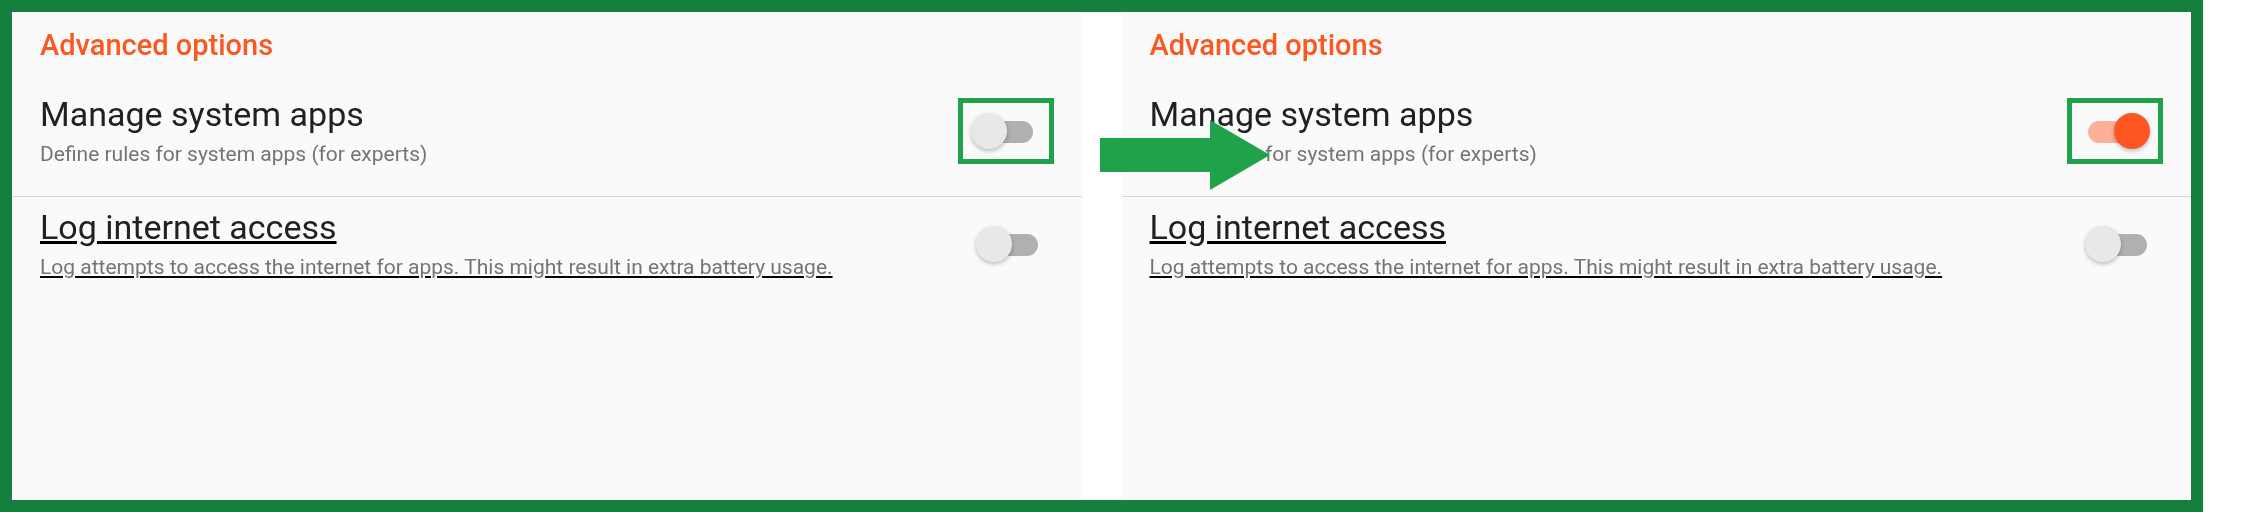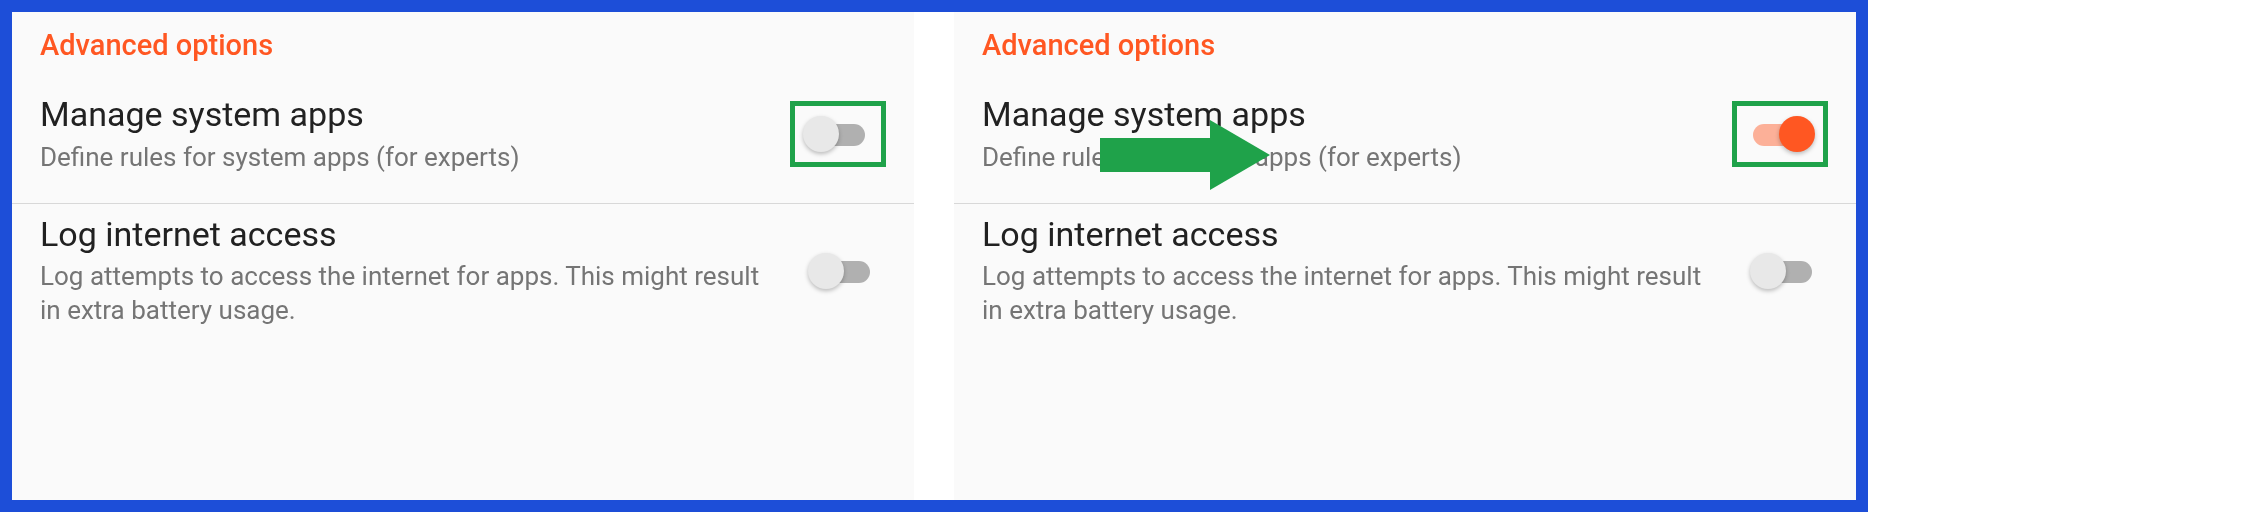--- a/index.html
+++ b/index.html
@@ -1,23 +1,23 @@
 <!DOCTYPE html>
 <html><head>
 <meta charset="utf-8">
 <style>
   * { box-sizing: border-box; margin: 0; padding: 0; }
   body {
     font-family: Roboto, -apple-system, BlinkMacSystemFont, "Segoe UI", Arial, sans-serif;
     background: #fff;
   }
   .outer {
-    width: 1868px;
+    width: 2203px;
     height: 512px;
-    border: 12px solid #1d4ed8;
+    border: 12px solid #15803d;
     background: #fafafa;
     position: relative;
     display: flex;
   }
   .panel {
     flex: 1;
     background: #fafafa;
     display: flex;
     flex-direction: column;
     padding: 0;
@@ -33,32 +33,32 @@
     font-weight: 500;
     padding: 16px 28px 22px 28px;
   }
   .row {
     display: flex;
     align-items: center;
     justify-content: space-between;
     padding: 10px 28px 28px 28px;
     border-bottom: 1px solid #d8d8d8;
   }
-  .row:last-child { border-bottom: none; }
+  .row:last-child { border-bottom: none; text-decoration: underline; }
   .row-text { flex: 1; padding-right: 20px; }
   .row-title {
     color: #212121;
     font-size: 34px;
     font-weight: 400;
     line-height: 1.2;
     margin-bottom: 6px;
   }
   .row-sub {
     color: #757575;
-    font-size: 26px;
+    font-size: 21px;
     font-weight: 400;
     line-height: 1.3;
   }
   .toggle-wrap {
     position: relative;
     padding: 8px;
   }
   .toggle-highlight {
     border: 5px solid #1fa24a;
     padding: 6px 8px;

